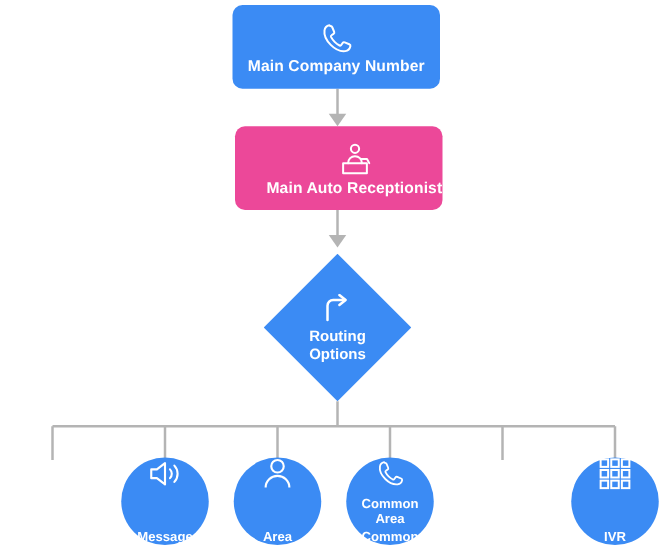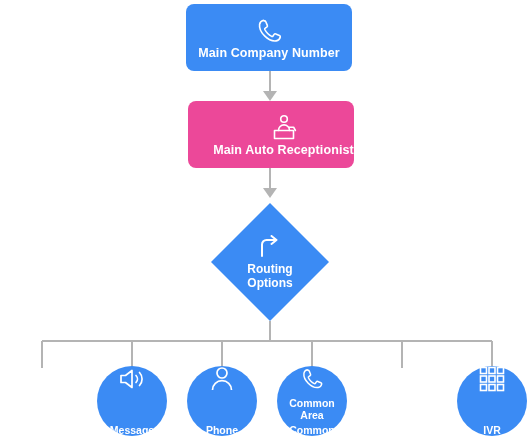--- a/index.html
+++ b/index.html
@@ -217,21 +217,21 @@
 
   <div class="circle-node" id="node-user" style="left:187px; background:#3b8bf4;">
     <span class="node-icon">
       <svg width="24" height="25" viewBox="0 0 24 25" xmlns="http://www.w3.org/2000/svg">
         <g fill="none" stroke="#ffffff" stroke-width="1.7" stroke-linejoin="round">
           <circle cx="12" cy="7" r="5"></circle>
           <path d="M2.5 24c0-5.2 4.3-9.3 9.5-9.3s9.5 4.1 9.5 9.3"></path>
         </g>
       </svg>
     </span>
-    <span class="node-label">Phone</span>
+    <span class="node-label">Area</span>
   </div>
 
   <div class="circle-node" id="node-common-area-phone" style="left:277px; background:#3b8bf4;">
     <span class="node-icon">
       <svg width="26" height="24" viewBox="0 0 30 28" xmlns="http://www.w3.org/2000/svg">
         <path d="M9.5 3.2c-2.1 0.5-3.6 1.9-3.9 4.1-0.5 3.6 1.6 8.2 5 11.6 3.4 3.4 8 5.5 11.6 5 2.2-0.3 3.6-1.8 4.1-3.9 0.2-0.8-0.2-1.3-0.9-1.6l-3.6-1.5c-0.7-0.3-1.3-0.1-1.7 0.5l-1.1 1.6c-0.3 0.5-0.8 0.6-1.3 0.4-1.4-0.7-2.8-1.7-4-2.9-1.2-1.2-2.2-2.6-2.9-4-0.2-0.5-0.1-1 0.4-1.3l1.6-1.1c0.6-0.4 0.8-1 0.5-1.7l-1.5-3.6c-0.3-0.7-0.8-1.1-1.6-0.9z" fill="none" stroke="#ffffff" stroke-width="1.7" stroke-linejoin="round"></path>
       </svg>
     </span>
     <span class="node-label">Common Area</span>
     <span class="node-label">Common</span>

